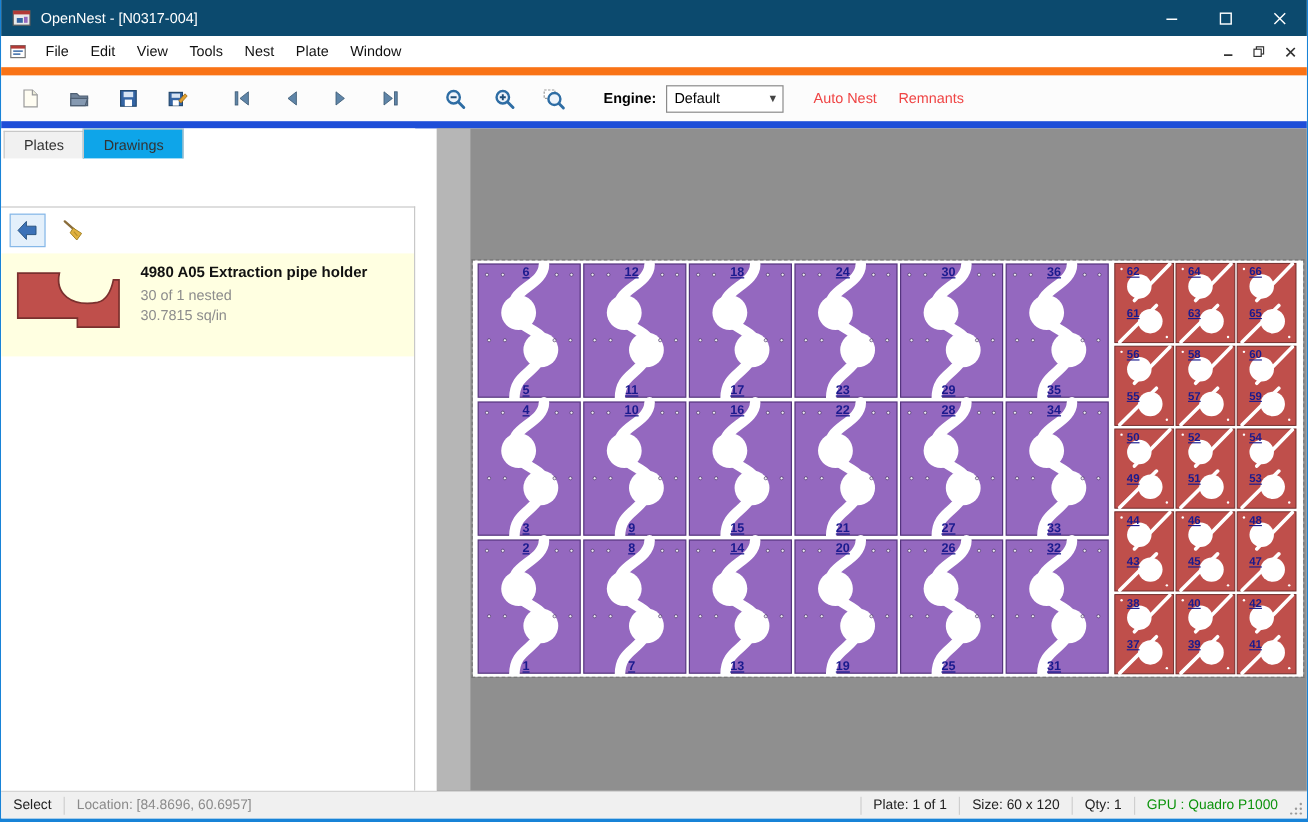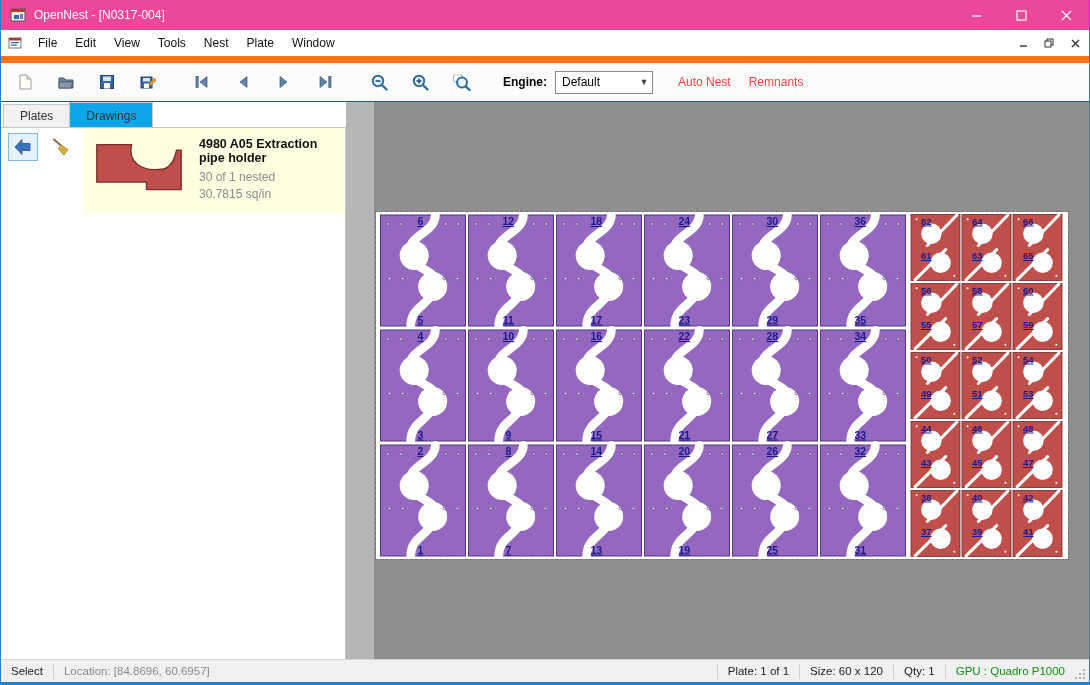--- a/index.html
+++ b/index.html
@@ -1,45 +1,45 @@
 <!DOCTYPE html>
 <html><head>
 <meta charset="utf-8">
 <style>
   html,body{margin:0;padding:0;}
   body{width:1090px;height:685px;overflow:hidden;font-family:"Liberation Sans",sans-serif;background:#fff;}
   .window{width:1090px;height:685px;box-sizing:border-box;border-left:1px solid #1883d7;border-right:1px solid #1883d7;border-bottom:3px solid #1883d7;display:flex;flex-direction:column;}
   
-  .titlebar{height:30px;background:#ec4899;display:flex;align-items:center;color:#fff;font-size:12px;flex:0 0 auto;}
+  .titlebar{height:30px;background:#0c4a6e;display:flex;align-items:center;color:#fff;font-size:12px;flex:0 0 auto;}
   .app-icon{margin:0 8px 0 9px;display:flex;}
   .tb-title{flex:1;}
   .tb-btns{display:flex;height:100%;}
   .tbx{width:45px;height:100%;display:flex;align-items:center;justify-content:center;cursor:pointer;}
   
   .menubar{height:26px;background:#fff;display:flex;align-items:center;font-size:12px;color:#111;border-bottom:7px solid #f97316;flex:0 0 auto;}
   .mdi-doc-icon{margin:0 6px 0 6px;display:flex;}
   .menu-item{padding:4px 9px;cursor:default;}
   .mdi-btns{margin-left:auto;display:flex;align-items:center;padding-right:6px;gap:10px;}
   .mdi-btn{display:flex;align-items:center;justify-content:center;width:16px;height:16px;cursor:pointer;}
   
-  .toolbar{height:38px;background:#fcfcfc;display:flex;align-items:center;padding-left:12px;font-size:12px;border-bottom:1px solid #1d4ed8;flex:0 0 auto;}
+  .toolbar{height:38px;background:#fcfcfc;display:flex;align-items:center;padding-left:12px;font-size:12px;border-bottom:6px solid #1d4ed8;flex:0 0 auto;}
   .tgroup{display:flex;align-items:center;gap:17px;margin-right:30px;}
   .tbtn{width:24px;height:24px;display:flex;align-items:center;justify-content:center;cursor:pointer;}
   .engine-label{font-weight:bold;margin-right:8px;}
   .combo{width:96px;height:21px;border:1px solid #8a8a8a;background:#fff;display:flex;align-items:center;font-size:12px;cursor:pointer;}
   .combo .val{flex:1;padding-left:6px;}
   .combo .caret{width:16px;color:#444;font-size:9px;text-align:center;}
   .flat-btn{padding:5px 9px;cursor:pointer;color:#ef4444;}
   
-  .content{flex:1;display:flex;min-height:0;}
+  .content{flex:1;display:flex;min-height:0;gap:18px;}
   .left-panel{width:345px;background:#fff;display:flex;flex-direction:column;flex:0 0 auto;}
   .tabs{height:25px;display:flex;align-items:flex-end;padding-left:2px;}
   .tab{padding:4px 16px;font-size:12px;border:1px solid #c8c8c8;border-bottom:none;background:#f1f1f1;color:#333;cursor:pointer;margin-right:-1px;}
   .tab.active{background:#0ea5e9;position:relative;z-index:2;padding-top:6px;}
-  .tab-page{flex:1;border-top:1px solid #c8c8c8;border-right:1px solid #c8c8c8;background:#fff;display:flex;flex-direction:row;min-height:0;}
+  .tab-page{flex:1;border-top:1px solid #c8c8c8;border-right:1px solid #c8c8c8;background:#fff;display:flex;flex-direction:column;min-height:0;margin-top:40px;}
   .panel-toolbar{height:32px;display:flex;align-items:center;gap:8px;padding:3px 7px;flex:0 0 auto;}
   .pbtn{width:28px;height:26px;display:flex;align-items:center;justify-content:center;border:1px solid transparent;cursor:pointer;}
   .pbtn.selected{background:#e4f0fb;border-color:#86b8e8;}
   .drawing-list{flex:1;overflow:hidden;}
   .drawing-item{display:flex;background:#ffffe1;padding:9px 8px 7px 8px;height:86px;box-sizing:border-box;cursor:pointer;}
   .thumb{width:100px;flex:0 0 auto;display:flex;align-items:flex-start;padding-top:2px;}
   .dinfo{margin-left:8px;}
   .dtitle{font-weight:bold;font-size:12.5px;color:#111;margin-bottom:4px;}
   .dsub{font-size:12px;color:#8c8c8c;line-height:17px;}
   

